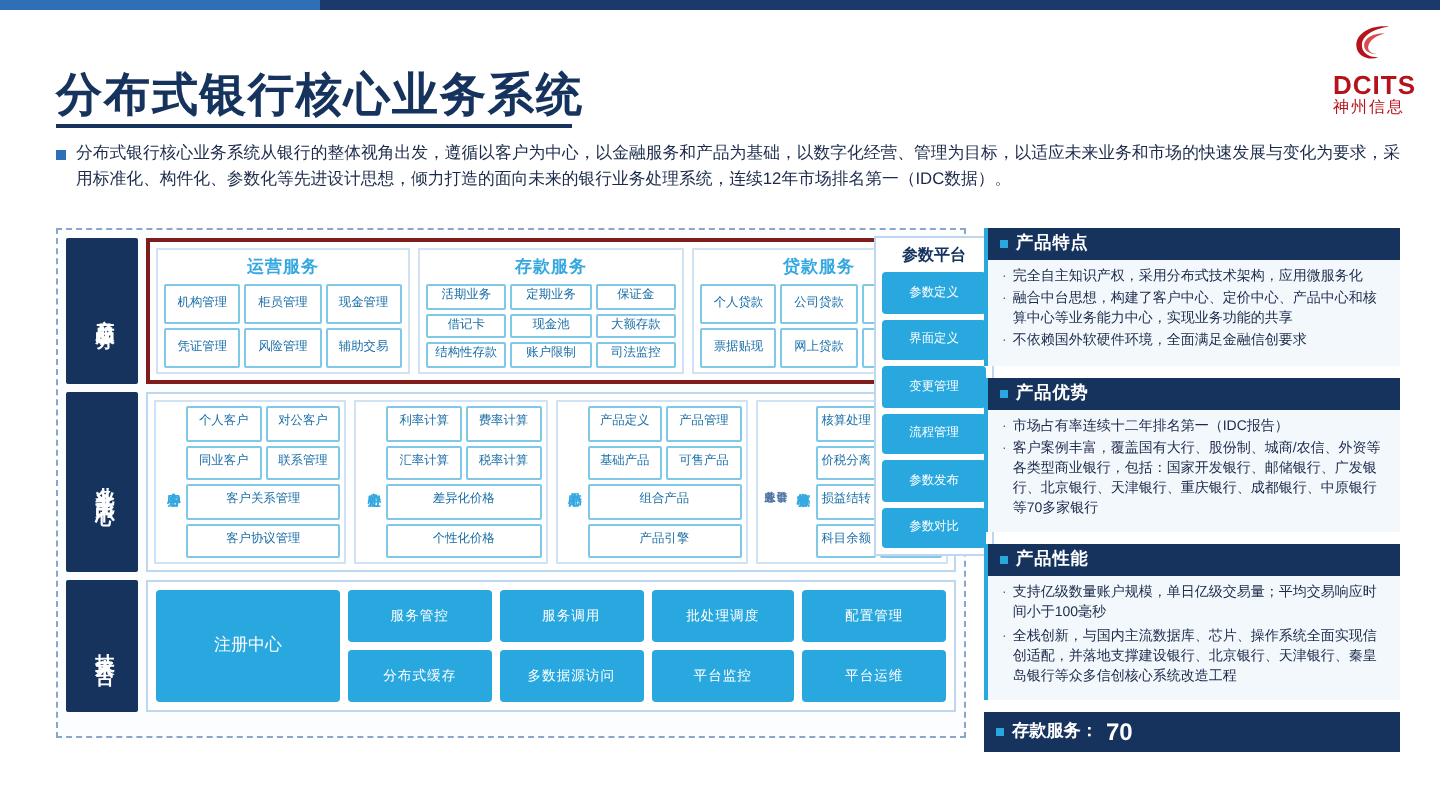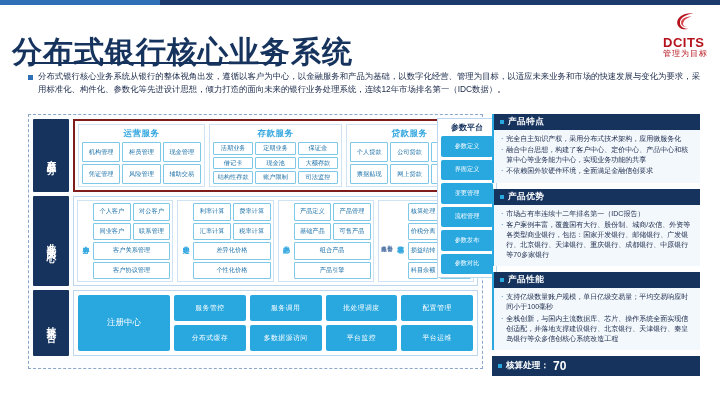--- a/index.html
+++ b/index.html
@@ -16,22 +16,22 @@
 
   
   .logo{position:absolute;right:12px;top:10px;display:flex;align-items:center;gap:4px;flex-direction:column;}
   .logo-mark{width:22px;height:22px;flex:0 0 auto;}
   .logo-text{line-height:1;}
   .logo-en{font-size:13px;font-weight:bold;color:#b5121b;letter-spacing:.5px;}
   .logo-cn{font-size:8px;color:#b5121b;letter-spacing:1px;margin-top:1px;}
 
   
   .page-title{
-    position:absolute;left:12px;top:32px;
-    font-size:30px;font-weight:bold;color:#16335e;letter-spacing:1px;
+    position:absolute;left:28px;top:32px;
+    font-size:23px;font-weight:bold;color:#16335e;letter-spacing:1px;
   }
   .title-rule{position:absolute;left:28px;top:62px;width:258px;height:2px;background:#16335e;}
 
   
   .intro{position:absolute;left:28px;top:70px;width:672px;display:flex;gap:5px;}
   .intro-bullet{width:5px;height:5px;background:#2f6fb5;margin-top:5px;flex:0 0 auto;}
   .intro-text{font-size:8.4px;line-height:1.55;color:#1b2a4a;text-align:justify;}
 
   
   .diagram{
@@ -130,21 +130,21 @@
   <div class="topbar-accent"></div>
 </div>
 
 <div class="logo">
   <svg class="logo-mark" viewBox="0 0 40 40">
     <path d="M34 6 C16 4 3 13 4 24 C5 33 15 37 24 34 C14 34 9 29 9 23 C9 14 20 8 34 6 Z" fill="#b5121b"></path>
     <path d="M30 12 C18 12 11 17 11 23 C11 28 16 31 22 31 C15 30 14 26 15 23 C17 17 23 14 30 12 Z" fill="#d94a52"></path>
   </svg>
   <div class="logo-text">
     <div class="logo-en">DCITS</div>
-    <div class="logo-cn">管理为目标</div>
+    <div class="logo-cn">神州信息</div>
   </div>
 </div>
 
 <div class="page-title">分布式银行核心业务系统</div>
 <div class="title-rule"></div>
 
 <div class="intro">
   <div class="intro-bullet"></div>
   <div class="intro-text">分布式银行核心业务系统从银行的整体视角出发，遵循以客户为中心，以金融服务和产品为基础，以数字化经营、管理为目标，以适应未来业务和市场的快速发展与变化为要求，采用标准化、构件化、参数化等先进设计思想，倾力打造的面向未来的银行业务处理系统，连续12年市场排名第一（IDC数据）。</div>
 </div>
@@ -399,18 +399,18 @@
       </div>
       <div class="bullet-line">
         <span class="dot">·</span>
         <span>全栈创新，与国内主流数据库、芯片、操作系统全面实现信创适配，并落地支撑建设银行、北京银行、天津银行、秦皇岛银行等众多信创核心系统改造工程</span>
       </div>
     </div>
   </div>
 
   <div class="case-bar">
     <div class="head-bullet"></div>
-    <span class="case-label">核算处理：</span>
+    <span class="case-label">存款服务：</span>
     <span class="case-num">70</span>
     <span class="case-suffix">+金融机构</span>
   </div>
 
 </div>
 
 </body></html>

